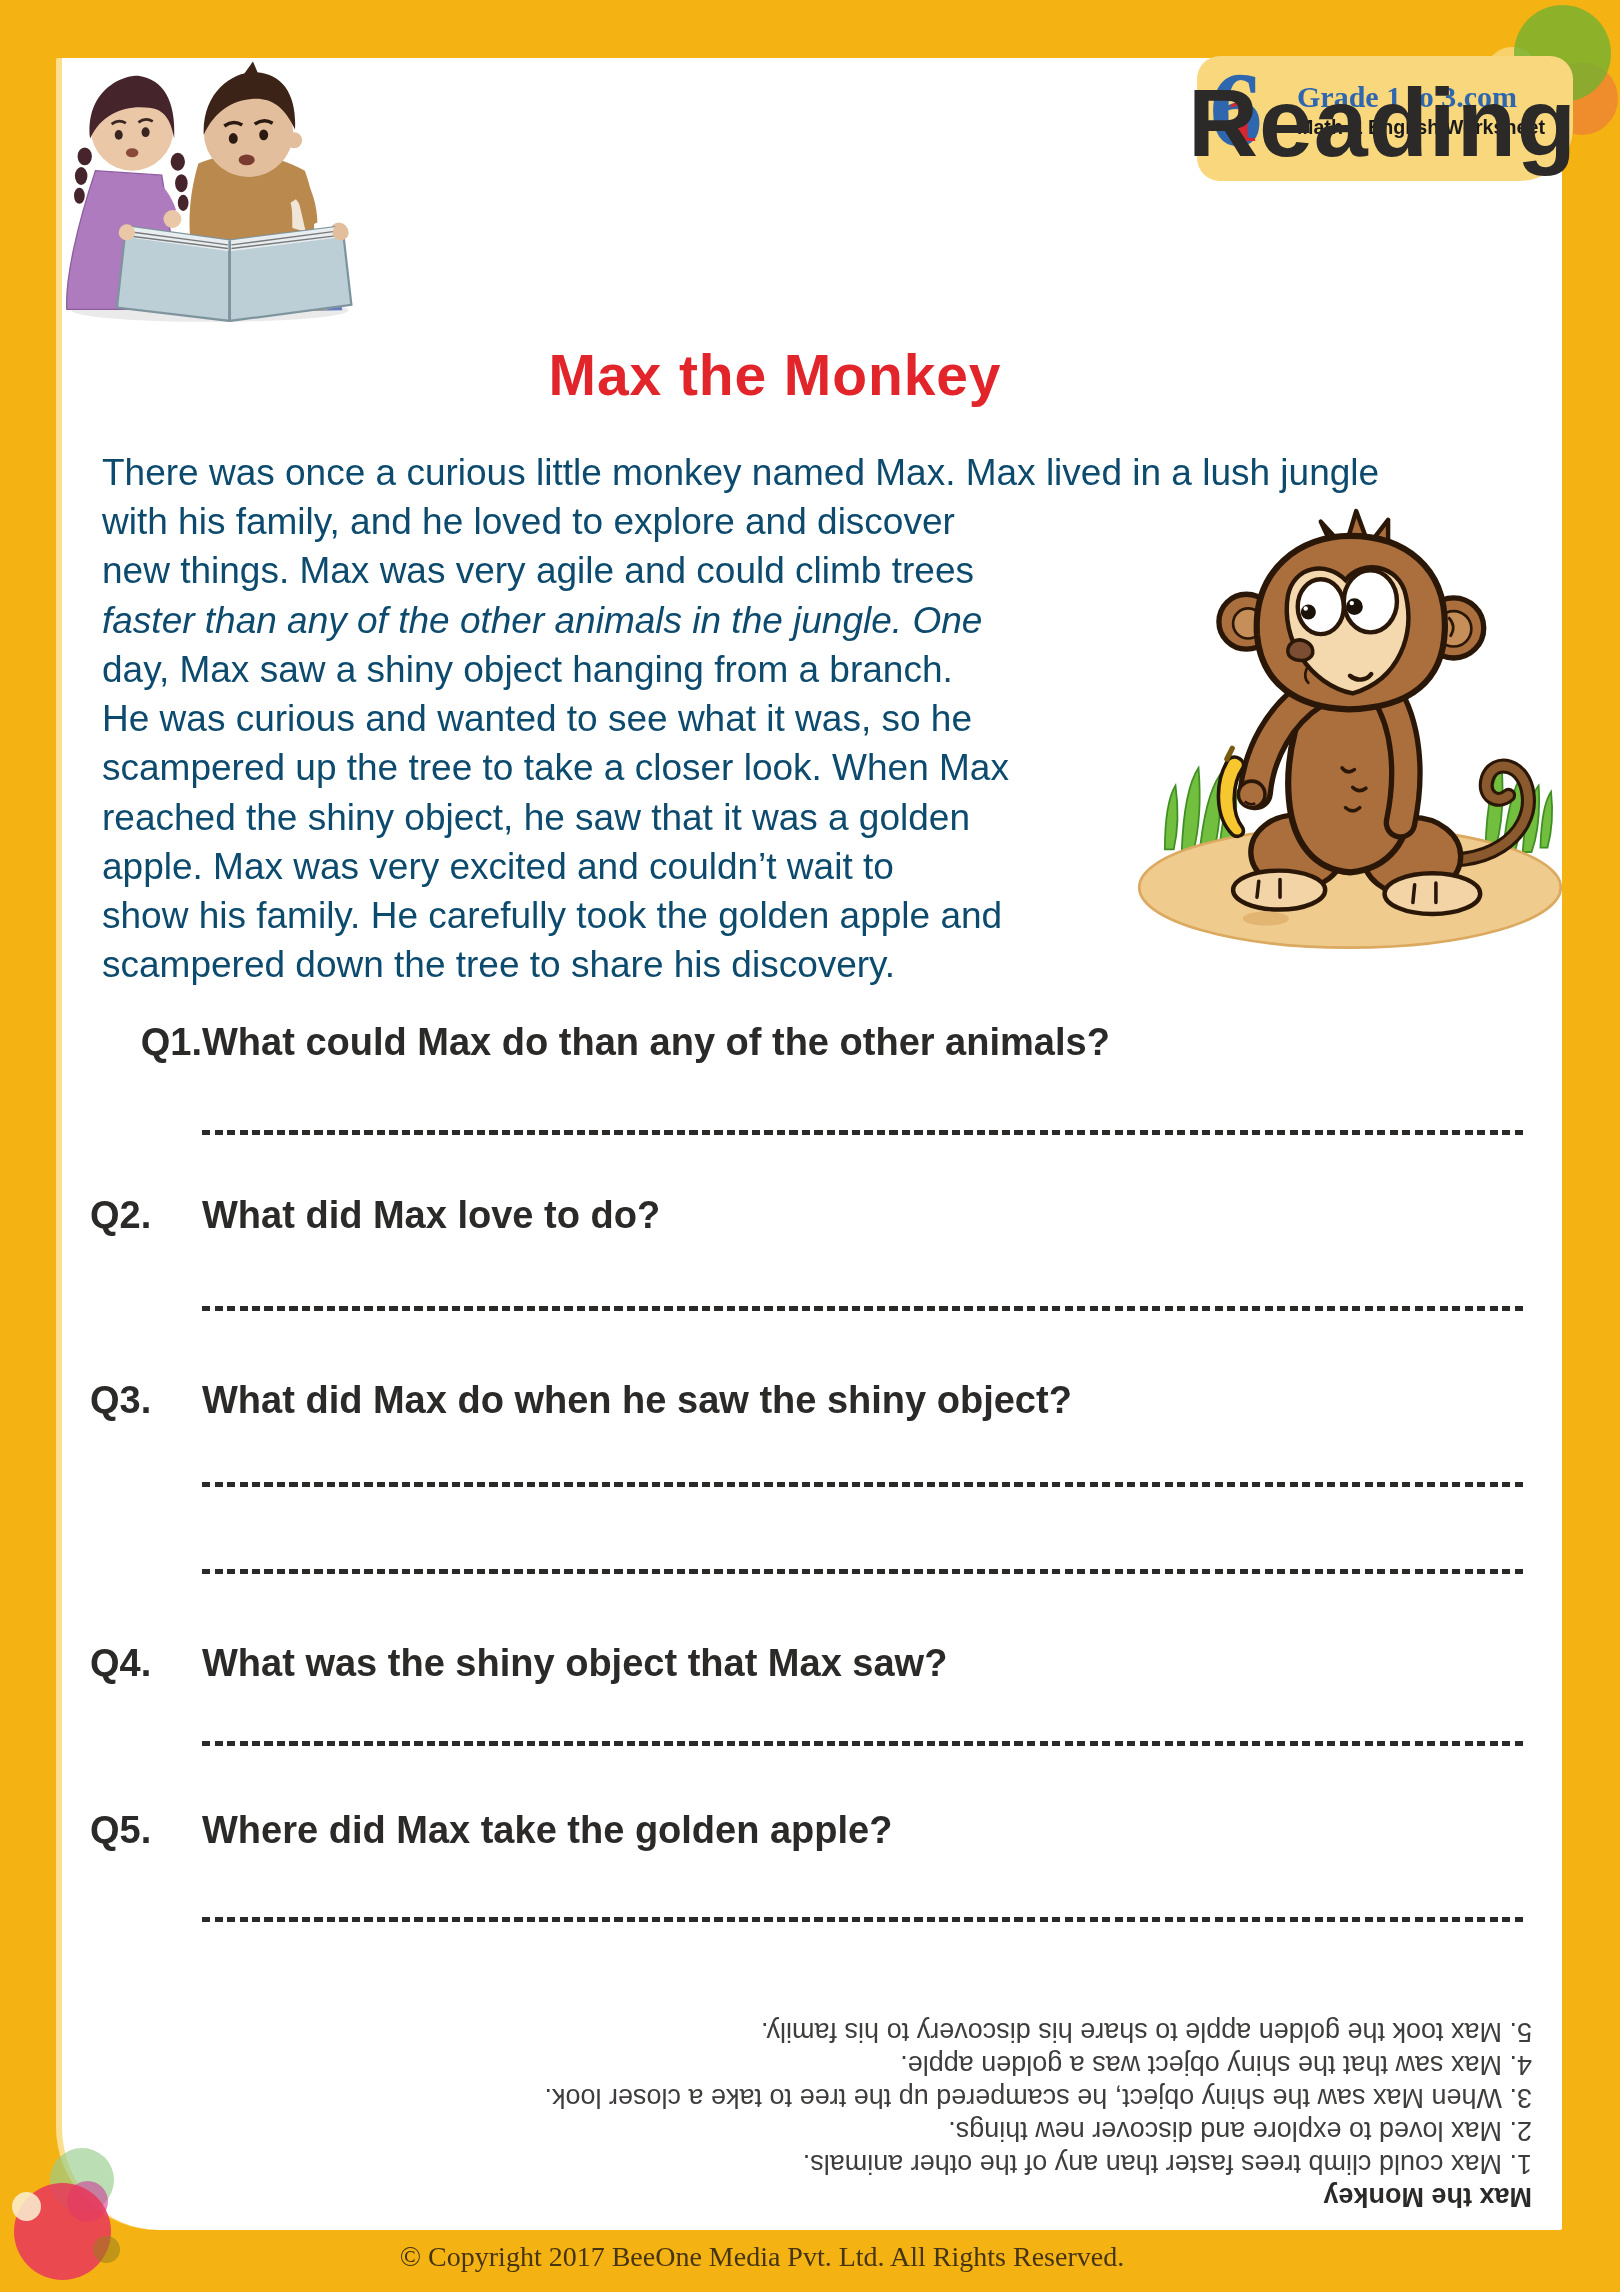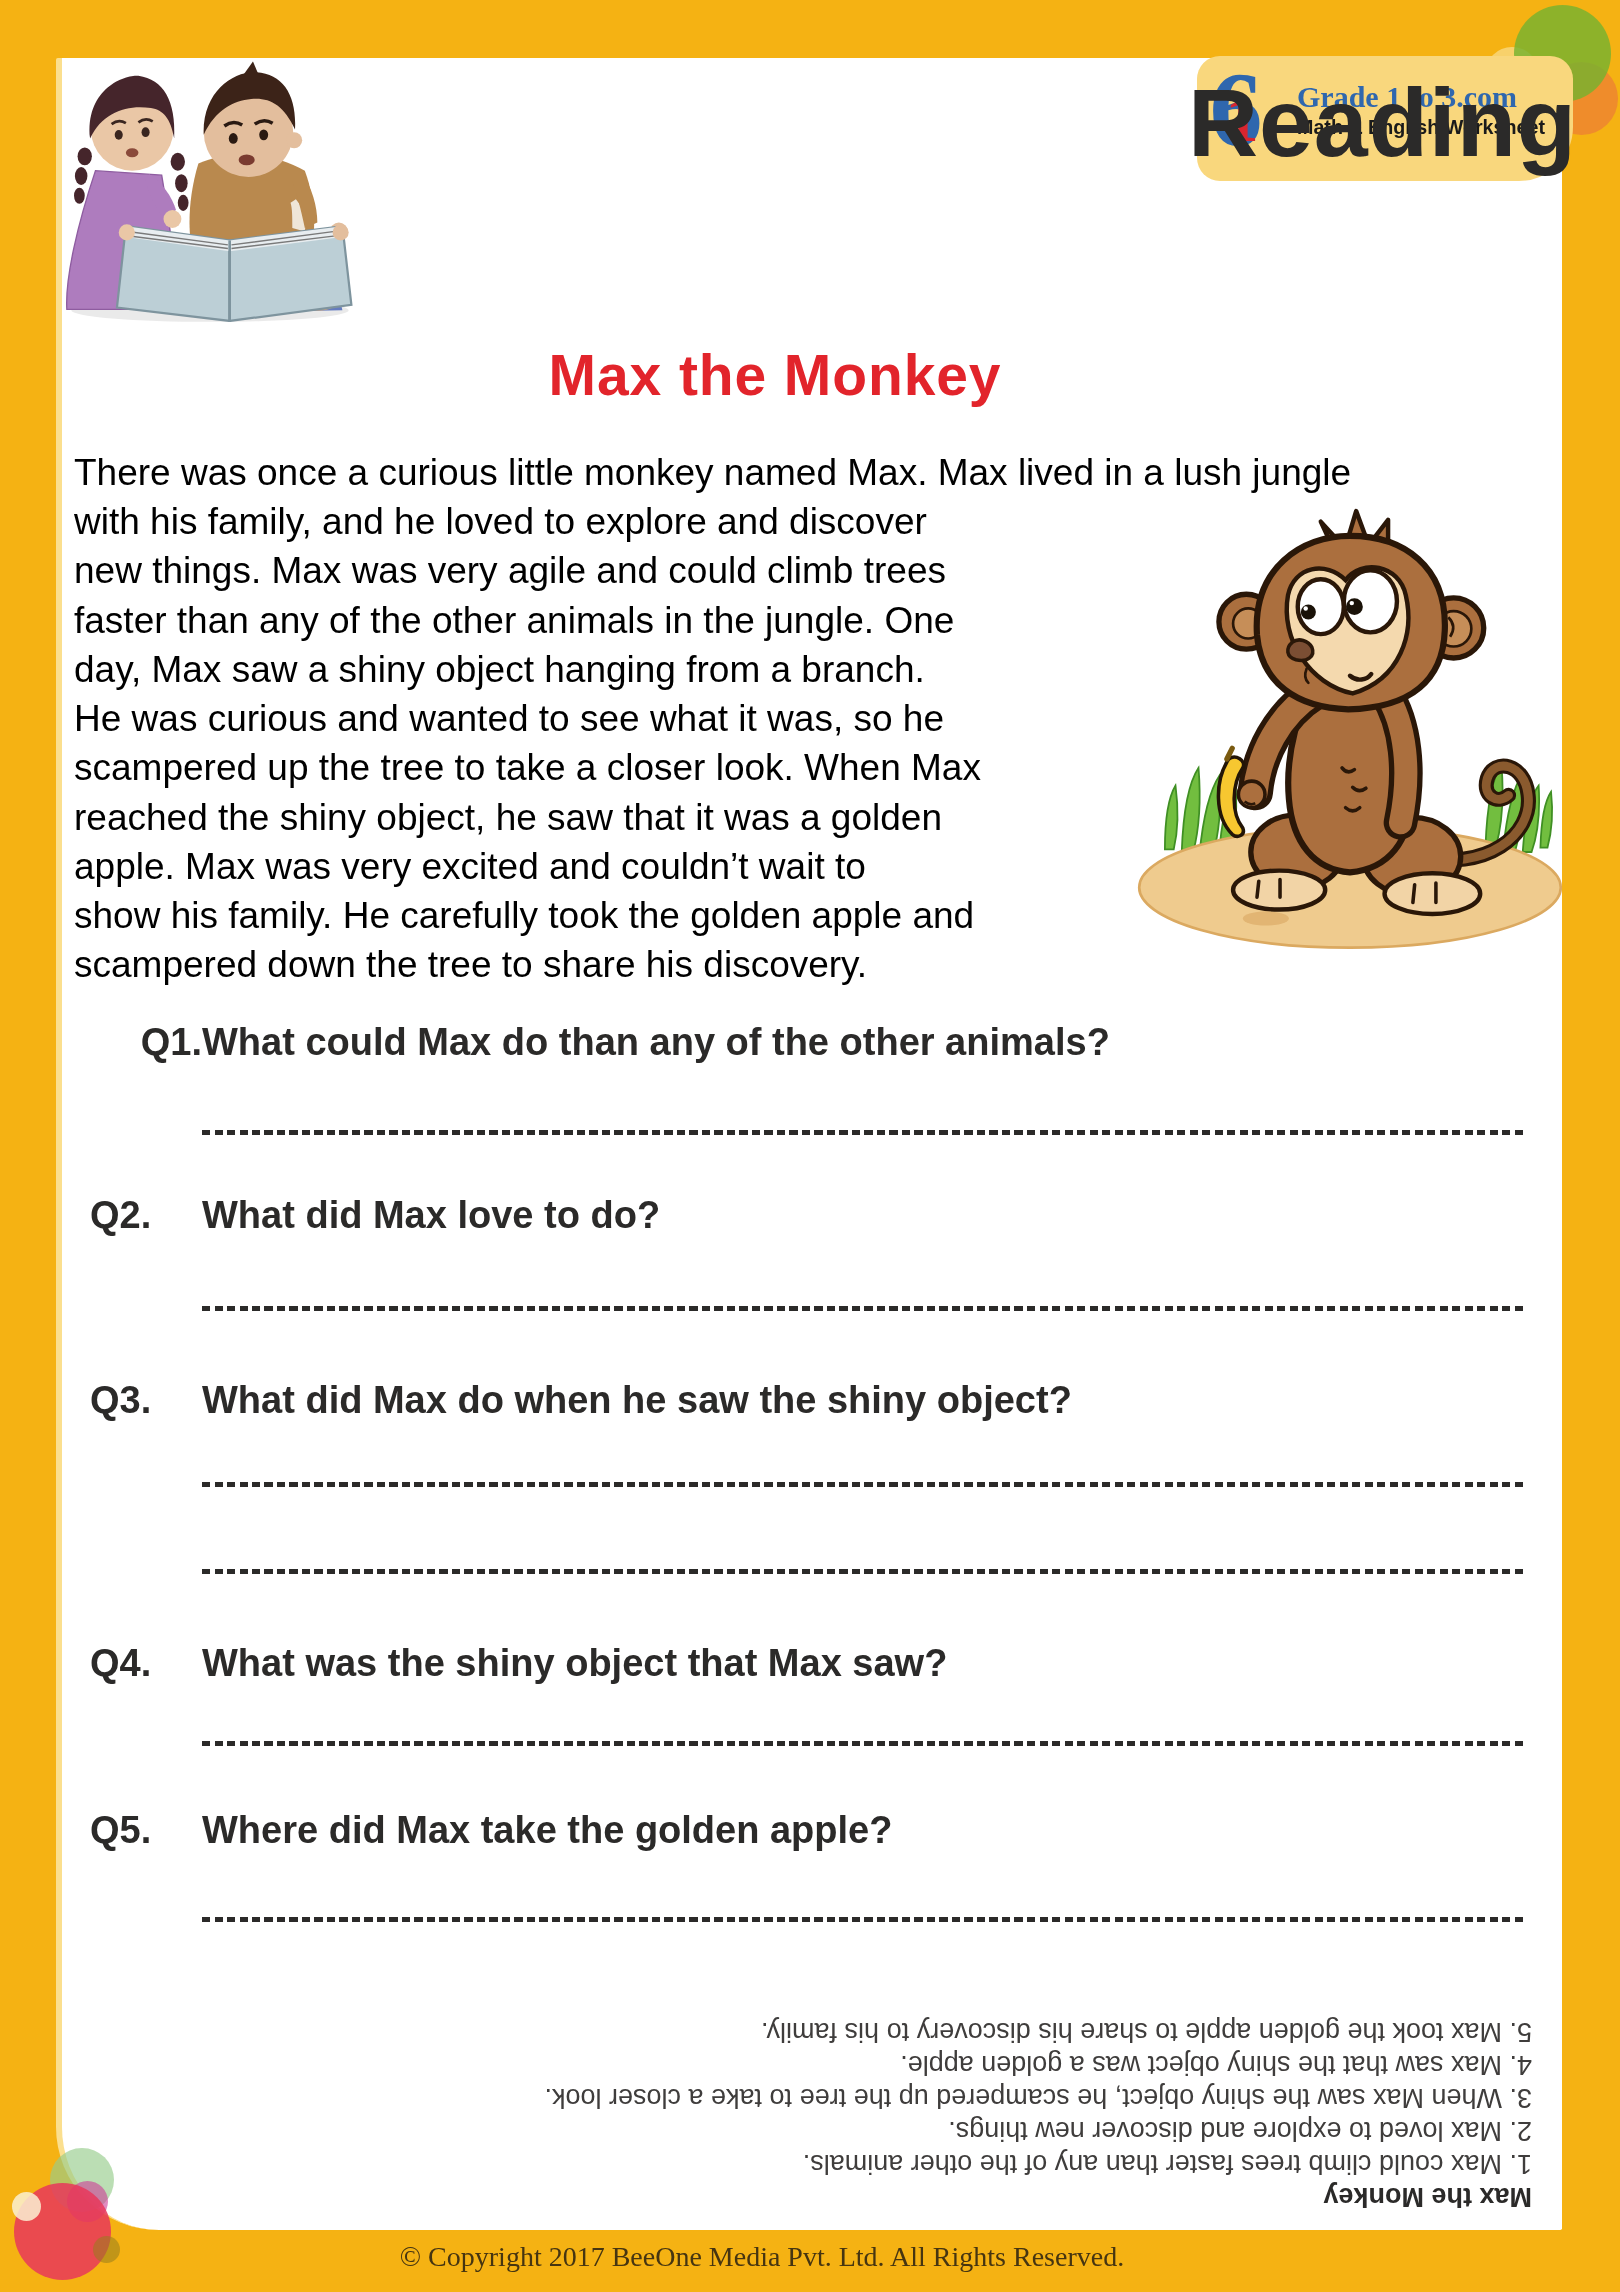--- a/index.html
+++ b/index.html
@@ -21,21 +21,21 @@
   #badge .glyph{position:absolute;left:12.5px;top:-3.6px;width:90px;height:125px;}
   #badge .six{position:absolute;left:0;top:0;font-family:"Liberation Serif",serif;
          font-weight:bold;font-size:106px;line-height:116px;color:#2F67AE;}
   #badge .one{position:absolute;left:16px;top:34px;font-family:"Liberation Serif",serif;
          font-weight:bold;font-size:66px;line-height:66px;color:#D8252F;}
   #badge .txt{position:absolute;left:100px;top:23px;width:269px;}
   #badge .site{font-family:"Liberation Serif",serif;font-weight:bold;font-size:30px;
          color:#2F67AE;line-height:36px;}
   #badge .tag{font-weight:bold;font-size:19.7px;color:#1A1A1A;line-height:25px;}
   
-  .story-line{position:absolute;left:74px;font-size:37px;color:#000000;white-space:nowrap;
+  .story-line{position:absolute;left:102px;font-size:37px;color:#0c4a6e;white-space:nowrap;
          line-height:49px;}
   
   .q{position:absolute;left:90px;font-size:38px;font-weight:bold;color:#2B2A29;
      white-space:nowrap;}
   .q .qlabel{display:inline-block;width:112px;}
   .dl{position:absolute;left:202px;width:1324px;height:5.4px;
       background:repeating-linear-gradient(90deg,#2B2A29 0 8px,transparent 8px 12.5px);}
   
   #answers{left:90px;top:2015px;width:1442px;transform:rotate(180deg);
            font-size:27px;line-height:33px;color:#3F3D3C;text-align:left;}
@@ -189,21 +189,21 @@
       <circle cx="247" cy="114" r="2.5" fill="#ffffff"></circle>
       <path d="M180,158 C172,165 173,175 184,178 C197,181 206,174 202,164 C198,156 187,153 180,158 Z" fill="#7B4E33" stroke="#2A1708" stroke-width="4"></path>
       <path d="M196,188 q-4,10 2,16" fill="none" stroke="#2A1708" stroke-width="3" stroke-linecap="round"></path>
       <path d="M245,196 C253,203 264,201 269,194" fill="none" stroke="#2A1708" stroke-width="5" stroke-linecap="round"></path>
     </g>
   </svg>
 
   <div class="story-line abs" style="top:448px;">There was once a curious little monkey named Max. Max lived in a lush jungle</div>
   <div class="story-line abs" style="top:497px;">with his family, and he loved to explore and discover</div>
   <div class="story-line abs" style="top:546px;">new things. Max was very agile and could climb trees</div>
-  <div class="story-line abs" style="top:596px;">faster than any of the other animals in the jungle. One</div>
+  <div class="story-line abs" style="top:596px;font-style:italic;">faster than any of the other animals in the jungle. One</div>
   <div class="story-line abs" style="top:645px;">day, Max saw a shiny object hanging from a branch.</div>
   <div class="story-line abs" style="top:694px;">He was curious and wanted to see what it was, so he</div>
   <div class="story-line abs" style="top:743px;">scampered up the tree to take a closer look. When Max</div>
   <div class="story-line abs" style="top:793px;">reached the shiny object, he saw that it was a golden</div>
   <div class="story-line abs" style="top:842px;">apple. Max was very excited and couldn’t wait to</div>
   <div class="story-line abs" style="top:891px;">show his family. He carefully took the golden apple and</div>
   <div class="story-line abs" style="top:940px;">scampered down the tree to share his discovery.</div>
 
   <div class="q" style="top:1021px;text-align:right;">
     <span class="qlabel">Q1.</span><span>What could Max do than any of the other animals?</span>

